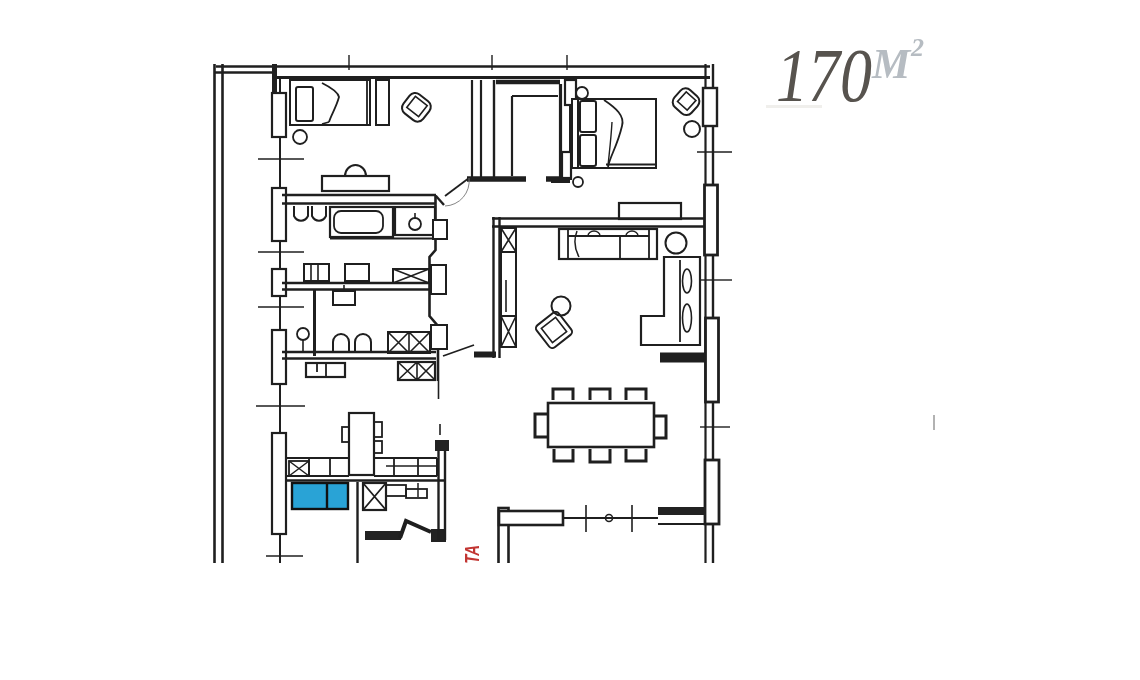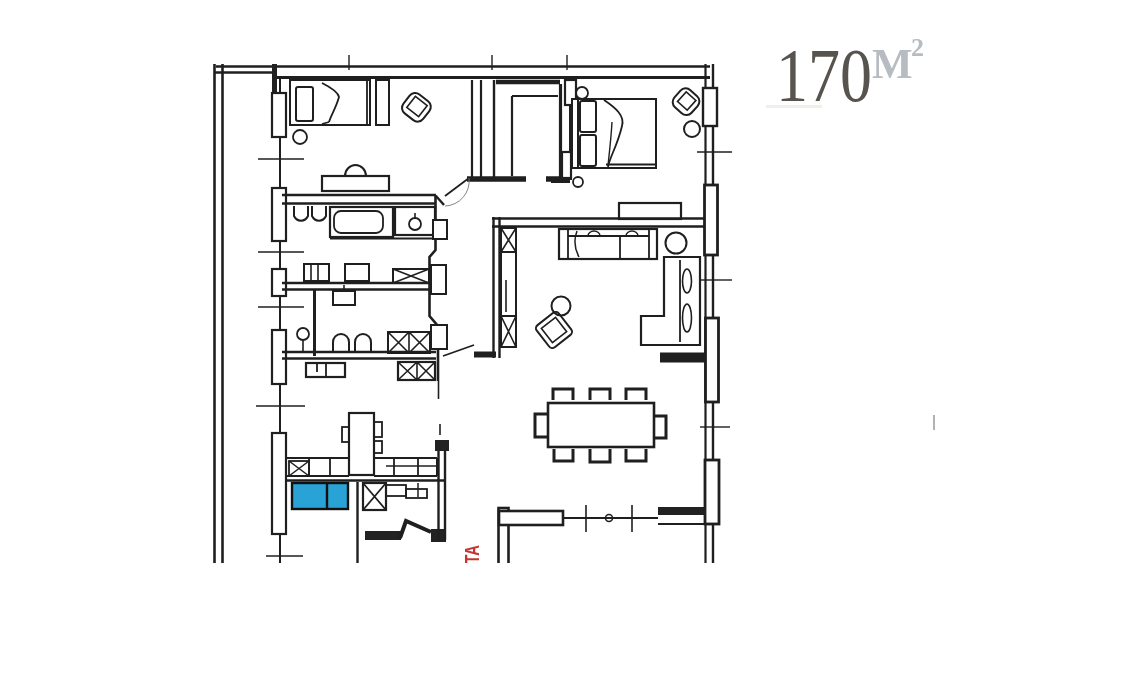--- a/index.html
+++ b/index.html
@@ -1,16 +1,16 @@
 <!DOCTYPE html>
 <html><head>
 <meta charset="utf-8">
 <style>
 html,body{margin:0;padding:0;background:#ffffff;}
-#wrap{width:1140px;height:563px;position:relative;overflow:hidden;background:#ffffff;font-family:"Liberation Sans",sans-serif;}
+#wrap{width:1140px;height:563px;position:relative;overflow:hidden;background:#ffffff;font-family:"Liberation Sans",sans-serif;font-style:italic;}
 svg{position:absolute;top:0;left:0;}
 </style>
 </head>
 <body>
 <div id="wrap">
 <svg width="1140" height="680" viewBox="0 0 1140 680" fill="none" stroke-linecap="butt">
 <g stroke="#1f1f1f" stroke-width="2.15">
 
 <g>
 <path d="M216,66.5 H710" stroke-width="2.6"></path>

